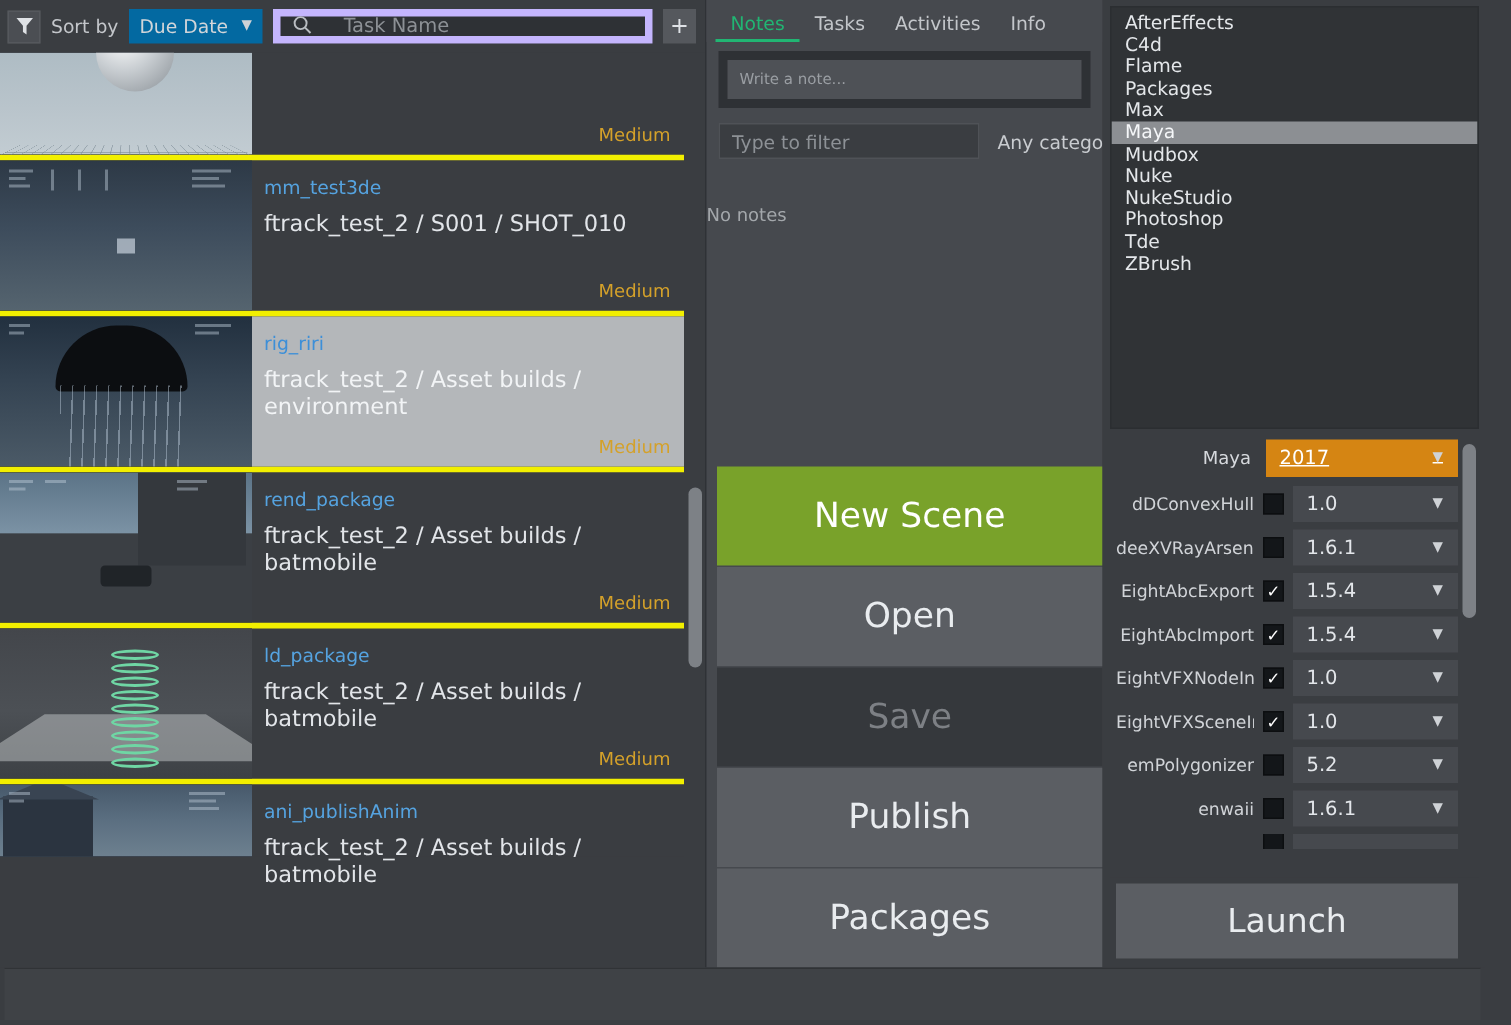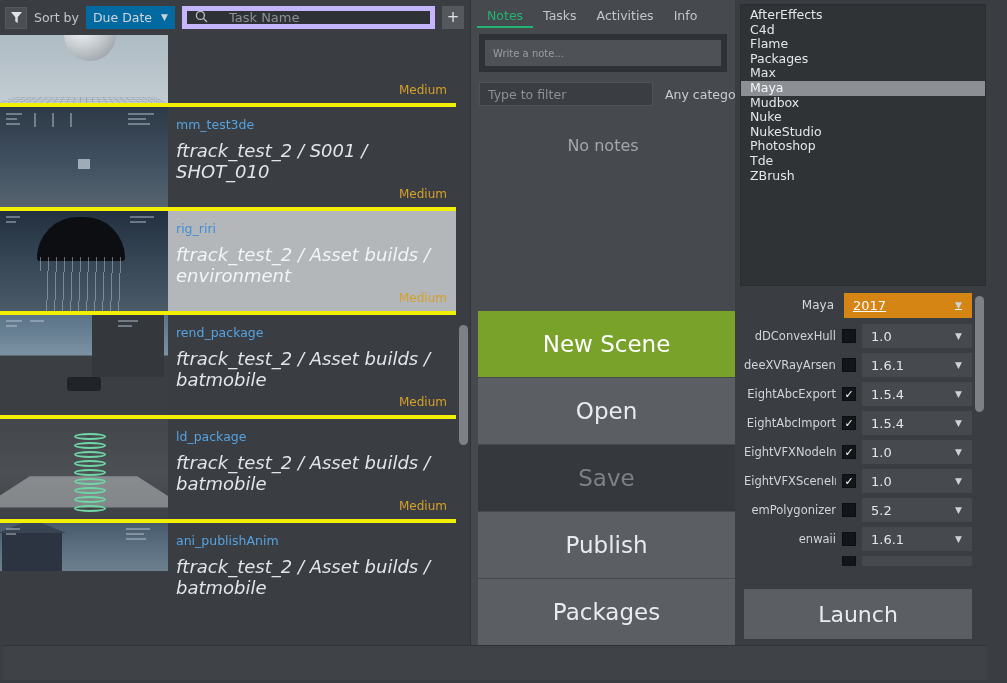--- a/index.html
+++ b/index.html
@@ -84,21 +84,21 @@
   .task-body {
     flex: 1 1 auto; position: relative;
     background: #3a3d41;
     padding: 10px 0 0 8px;
   }
   .task-item.selected .task-body { background: #b4b7ba; }
   .task-name {
     color: #55a3e0; font-size: 12.5px; margin-bottom: 8px;
   }
   .task-item.selected .task-name { color: #3d8fd8; }
-  .task-path { color: #e2e5e9; font-size: 18px; font-style: italic; }
+  .task-path { color: #e2e5e9; font-size: 15px; }
   .task-item.selected .task-path { color: #f2f4f6; }
   .task-priority {
     position: absolute; right: 9px; bottom: 6px;
     color: #d4a12a; font-size: 12px;
   }
   .task-item.selected .task-priority { color: #d4a12a; }
   .task-sep { height: 4px; background: #f2ef00; }
 
   
   .sky { position: absolute; inset: 0; }
@@ -200,22 +200,22 @@
     color: #d7dade; font-size: 12.5px; padding: 0 8px;
     font-family: "DejaVu Sans", sans-serif;
   }
   .filter-input::placeholder { color: #8d9196; }
   .cat-select {
     display: flex; align-items: center; gap: 7px;
     color: #c9ccd0; font-size: 12.5px; white-space: nowrap;
     padding: 0 4px; height: 24px;
   }
   .notes-area {
-    flex: 1 1 auto; display: flex; justify-content: center;
-    padding-top: 30px; color: #a3a7ab; font-size: 16px;
+    flex: 1 1 auto; display: flex; 
+    padding-top: 30px; color: #a3a7ab; font-size: 12px;
   }
   .action-buttons { flex: 0 0 auto; padding: 0 0 0 0; }
   .abtn {
     height: 66px; margin: 0 0 1px 7px;
     display: flex; align-items: center; justify-content: center;
     font-size: 23px; color: #e9ecef;
     background: #5b5e63;
   }
   .abtn.primary { background: #79a22a; color: #ffffff; }
   .abtn.disabled { background: #35383c; color: #7d8085; }

